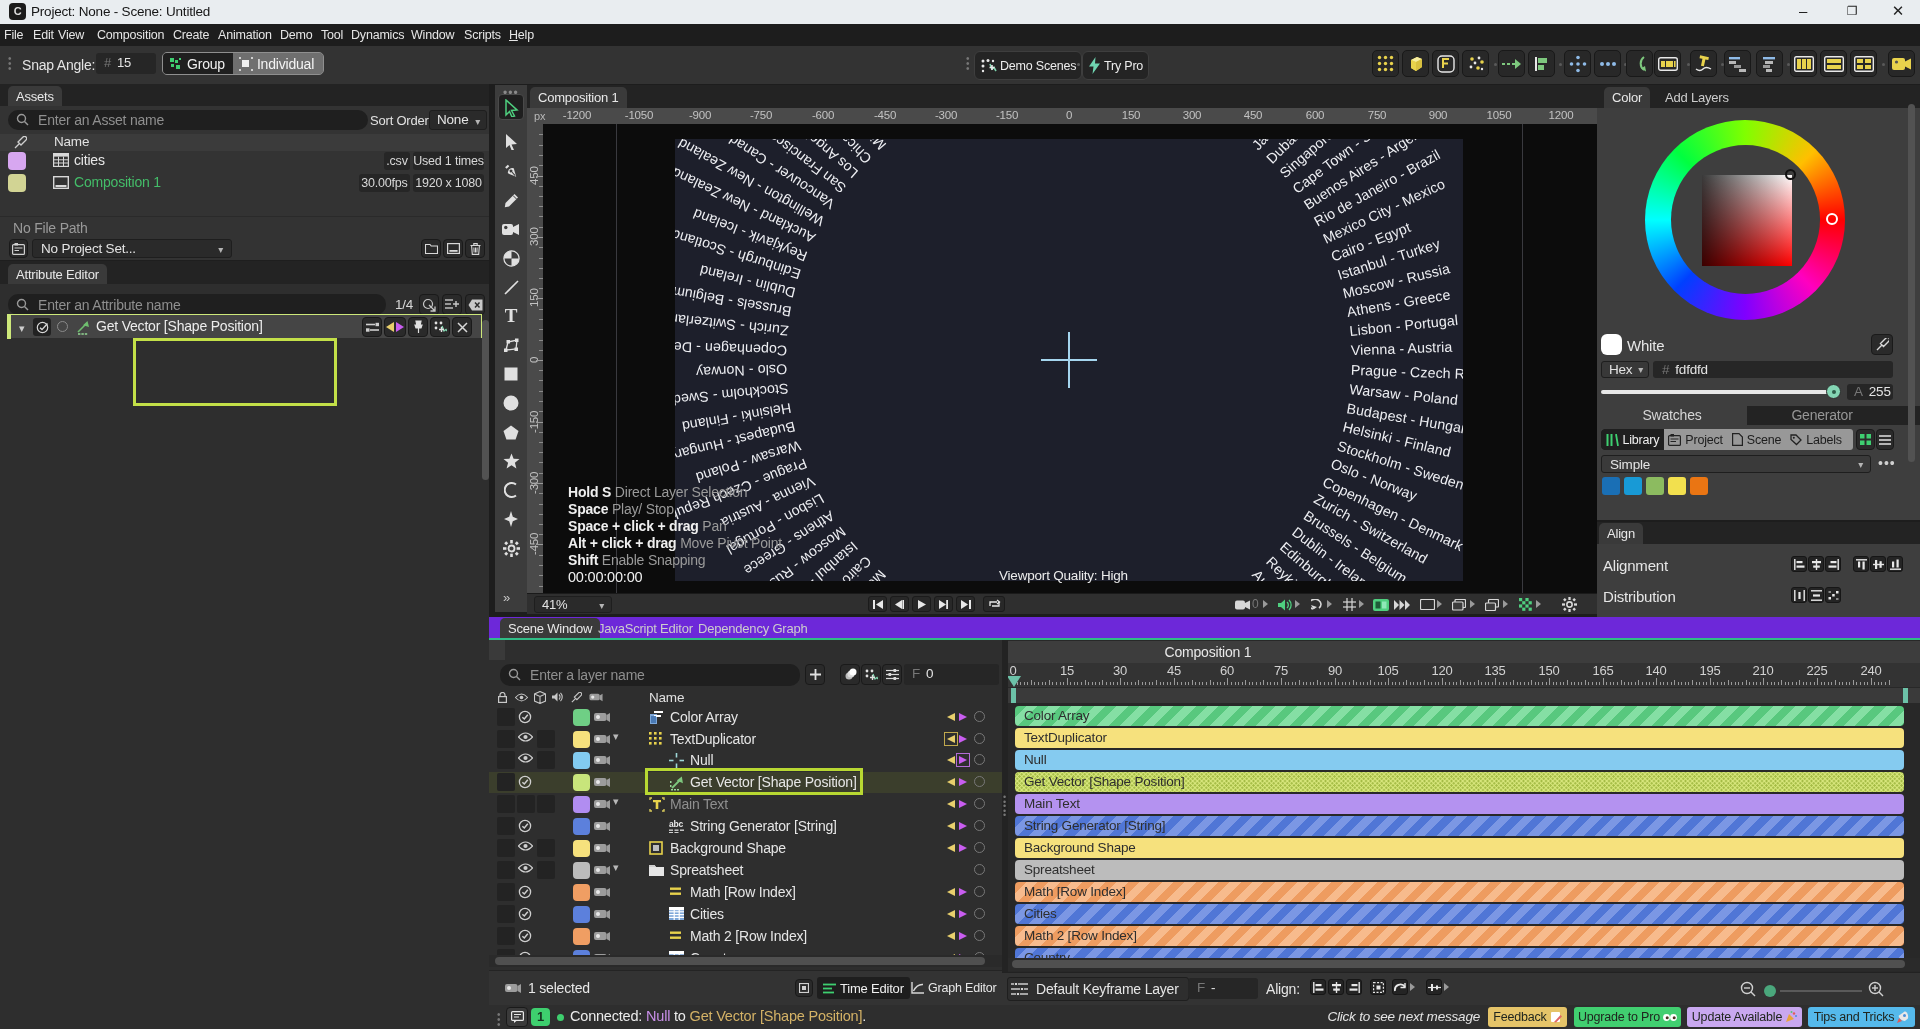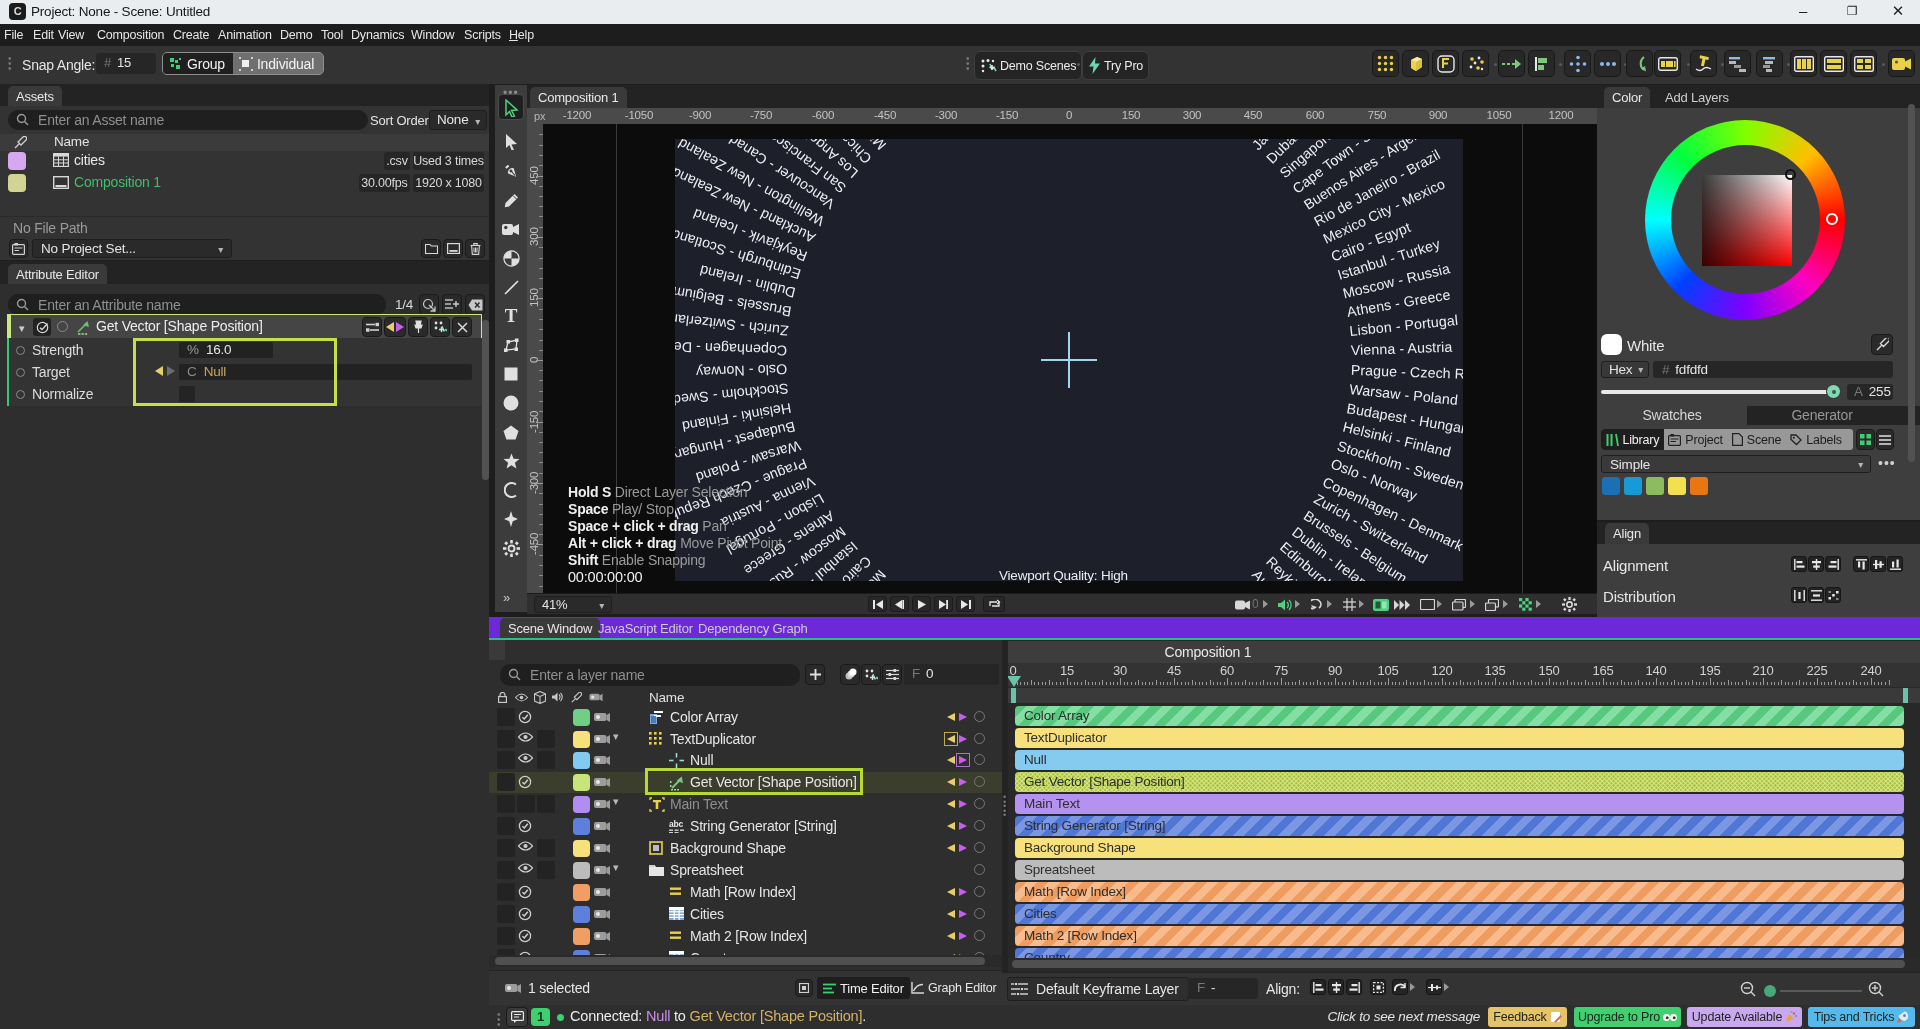--- a/index.html
+++ b/index.html
@@ -381,21 +381,21 @@
 <svg style="position:absolute;left:53px;top:3px" width="16" height="14" viewBox="0 0 16 14">
           <rect x="0.6" y="0.6" width="14.8" height="12.8" fill="none" stroke="#d8d8d8" stroke-width="1.2"></rect>
           <rect x="0.6" y="0.6" width="14.8" height="3" fill="#d8d8d8"></rect>
           <line x1="0.6" y1="6.8" x2="15.4" y2="6.8" stroke="#d8d8d8"></line>
           <line x1="0.6" y1="10" x2="15.4" y2="10" stroke="#d8d8d8"></line>
           <line x1="5.5" y1="3.6" x2="5.5" y2="13.4" stroke="#d8d8d8"></line>
           <line x1="10.5" y1="3.6" x2="10.5" y2="13.4" stroke="#d8d8d8"></line>
         </svg>
 <span style="position:absolute;left:74px;top:2px">cities</span>
 <div class="badge" style="left:384px;width:26px">.csv</div>
-        <div class="badge" style="left:413px;width:71px">Used 3 times</div>
+        <div class="badge" style="left:413px;width:71px">Used 1 times</div>
       </div>
 <div class="arow" style="top:66px">
         <div class="asw" style="background:#d2d494"></div>
 <svg style="position:absolute;left:53px;top:4px" width="16" height="13" viewBox="0 0 16 13">
           <rect x="0.7" y="0.7" width="14.6" height="11.6" fill="none" stroke="#d8d8d8" stroke-width="1.4"></rect>
           <rect x="2.5" y="9" width="11" height="2" fill="#d8d8d8"></rect>
         </svg>
 <span style="position:absolute;left:74px;top:2px;color:#44bd69">Composition 1</span>
 <div class="badge" style="left:359px;width:51px">30.00fps</div>
         <div class="badge" style="left:413px;width:71px">1920 x 1080</div>
@@ -522,33 +522,20 @@
             </g>
             <path d="M9 6 L11 11 L13 9.5 L14 11" stroke="#7fd4ae" stroke-width="1.4" fill="none"></path>
             <path d="M6 9.5 h5 M8.5 7 v5" stroke="#e0e0e0" stroke-width="1.4"></path>
           </svg>
         </div>
 <div class="sqbtn" style="left:445px;top:2px;width:20px;height:20px">
           <svg width="11" height="11" viewBox="0 0 11 11">
             <path d="M1 1 L10 10 M10 1 L1 10" stroke="#d8d8d8" stroke-width="1.5"></path>
           </svg>
         </div>
-</div>
-<div id="attrbody">
-<div class="abul" style="top:8px"></div>
-        <span class="attlbl" style="left:23px;top:4px">Strength</span>
-<div class="ainp" style="top:4px;width:94px;height:16px;padding:0 0 0 8px"><span style="color:#999">%</span>&nbsp; 16.0</div>
-<div class="abul" style="top:30px"></div>
-        <span class="attlbl" style="left:23px;top:26px">Target</span>
-<div style="position:absolute;left:146px;top:28px;width:0;height:0;border-top:5px solid transparent;border-bottom:5px solid transparent;border-right:8px solid #e8cf6c"></div>
-<div style="position:absolute;left:158px;top:28px;width:0;height:0;border-top:5px solid transparent;border-bottom:5px solid transparent;border-left:8px solid #6e6e6e"></div>
-<div class="ainp" style="top:26px;width:293px;height:16px;padding:0 0 0 8px"><span style="color:#888">C</span>&nbsp; <span style="color:#c9a55f">Null</span></div>
-<div class="abul" style="top:52px"></div>
-        <span class="attlbl" style="left:23px;top:48px">Normalize</span>
-<div style="position:absolute;left:170px;top:48px;width:16px;height:16px;background:#242424;border-radius:2px"></div>
 </div>
 </div>
 <div id="anno1"></div>
 <div class="vscroll" style="left:482px;top:320px;height:160px"></div>
 
 <div id="lstrip">
 <div style="position:absolute;left:8px;top:1px;color:#8a8a8a;font-size:12px;letter-spacing:1px">•••</div>
 <div style="position:absolute;left:3px;top:9px;width:26px;height:26px;background:#1f1f1f;border:1px solid #4a4a4a;border-radius:4px"></div>
 <div class="ltool" style="top:10px">
         <svg width="15" height="18" viewBox="0 0 15 18">
@@ -1121,21 +1108,21 @@
 <div class="drop" style="left:1601px;top:455px;width:270px;height:18px;background:#3a3a3a;padding:1px 0 0 8px;font-size:13.5px">Simple<span class="chev" style="right:7px;top:3px">▾</span></div>
 <span style="position:absolute;left:1878px;top:455px;color:#d0d0d0;font-size:14px;letter-spacing:1px">•••</span>
 <div class="sw5" style="left:1602px;background:#1a6fb5"></div>
 <div class="sw5" style="left:1624px;background:#189ad6"></div>
 <div class="sw5" style="left:1646px;background:#8cbb60"></div>
 <div class="sw5" style="left:1668px;background:#f2e04e"></div>
 <div class="sw5" style="left:1690px;background:#ea7513"></div>
 <div class="vscroll" style="left:1908px;top:104px;height:358px"></div>
 
 <div id="aligntabs">
-      <div class="tab" style="left:8px;top:1px">Align</div>
+      <div class="tab" style="left:2px;top:1px">Align</div>
     </div>
 <div id="alignp">
 <span class="rlbl" style="left:6px;top:13px">Alignment</span>
 <span class="rlbl" style="left:6px;top:44px">Distribution</span>
 <div class="albtn" style="left:194px;top:12px">
         <svg width="11" height="11" viewBox="0 0 11 11">
           <line x1="0.8" y1="0" x2="0.8" y2="11" stroke="#e8e8e8" stroke-width="1.4"></line>
           <rect x="2.5" y="2" width="6" height="2.2" fill="#e8e8e8"></rect>
           <rect x="2.5" y="6.5" width="8" height="2.2" fill="#e8e8e8"></rect>
         </svg>

